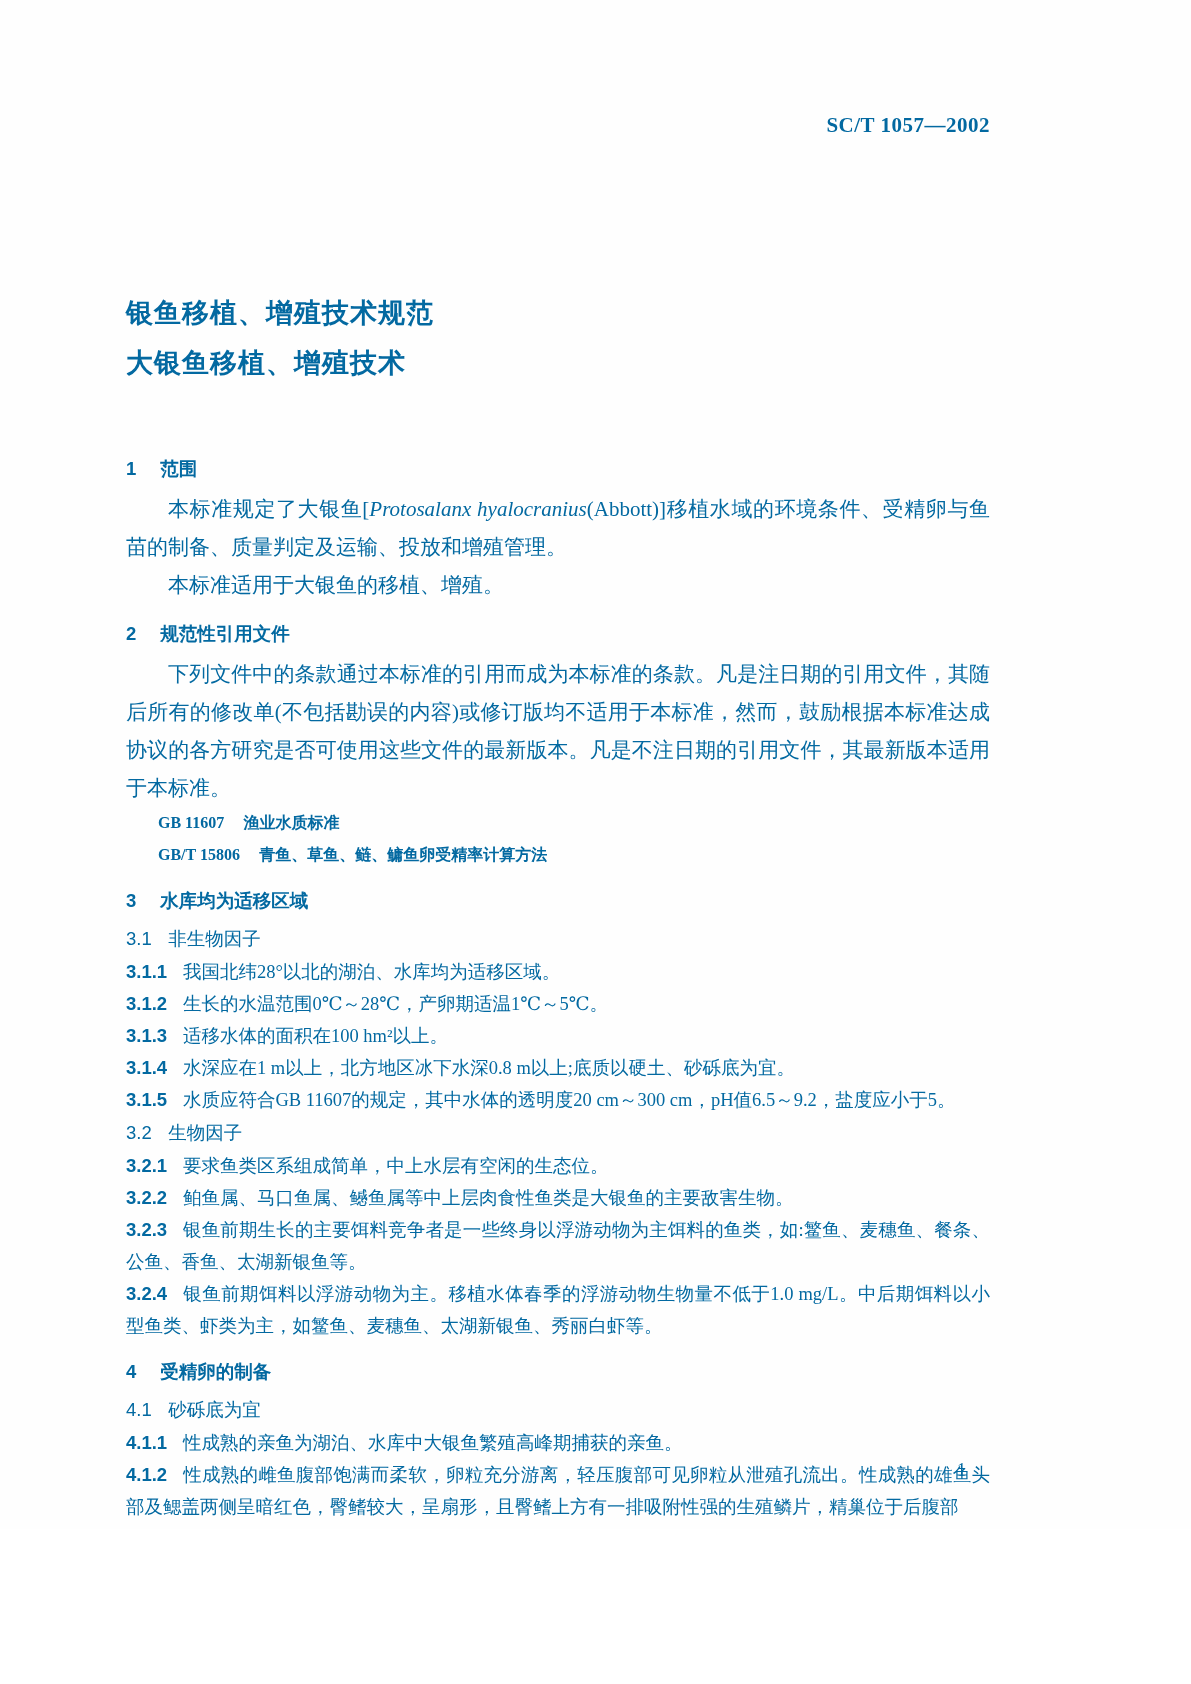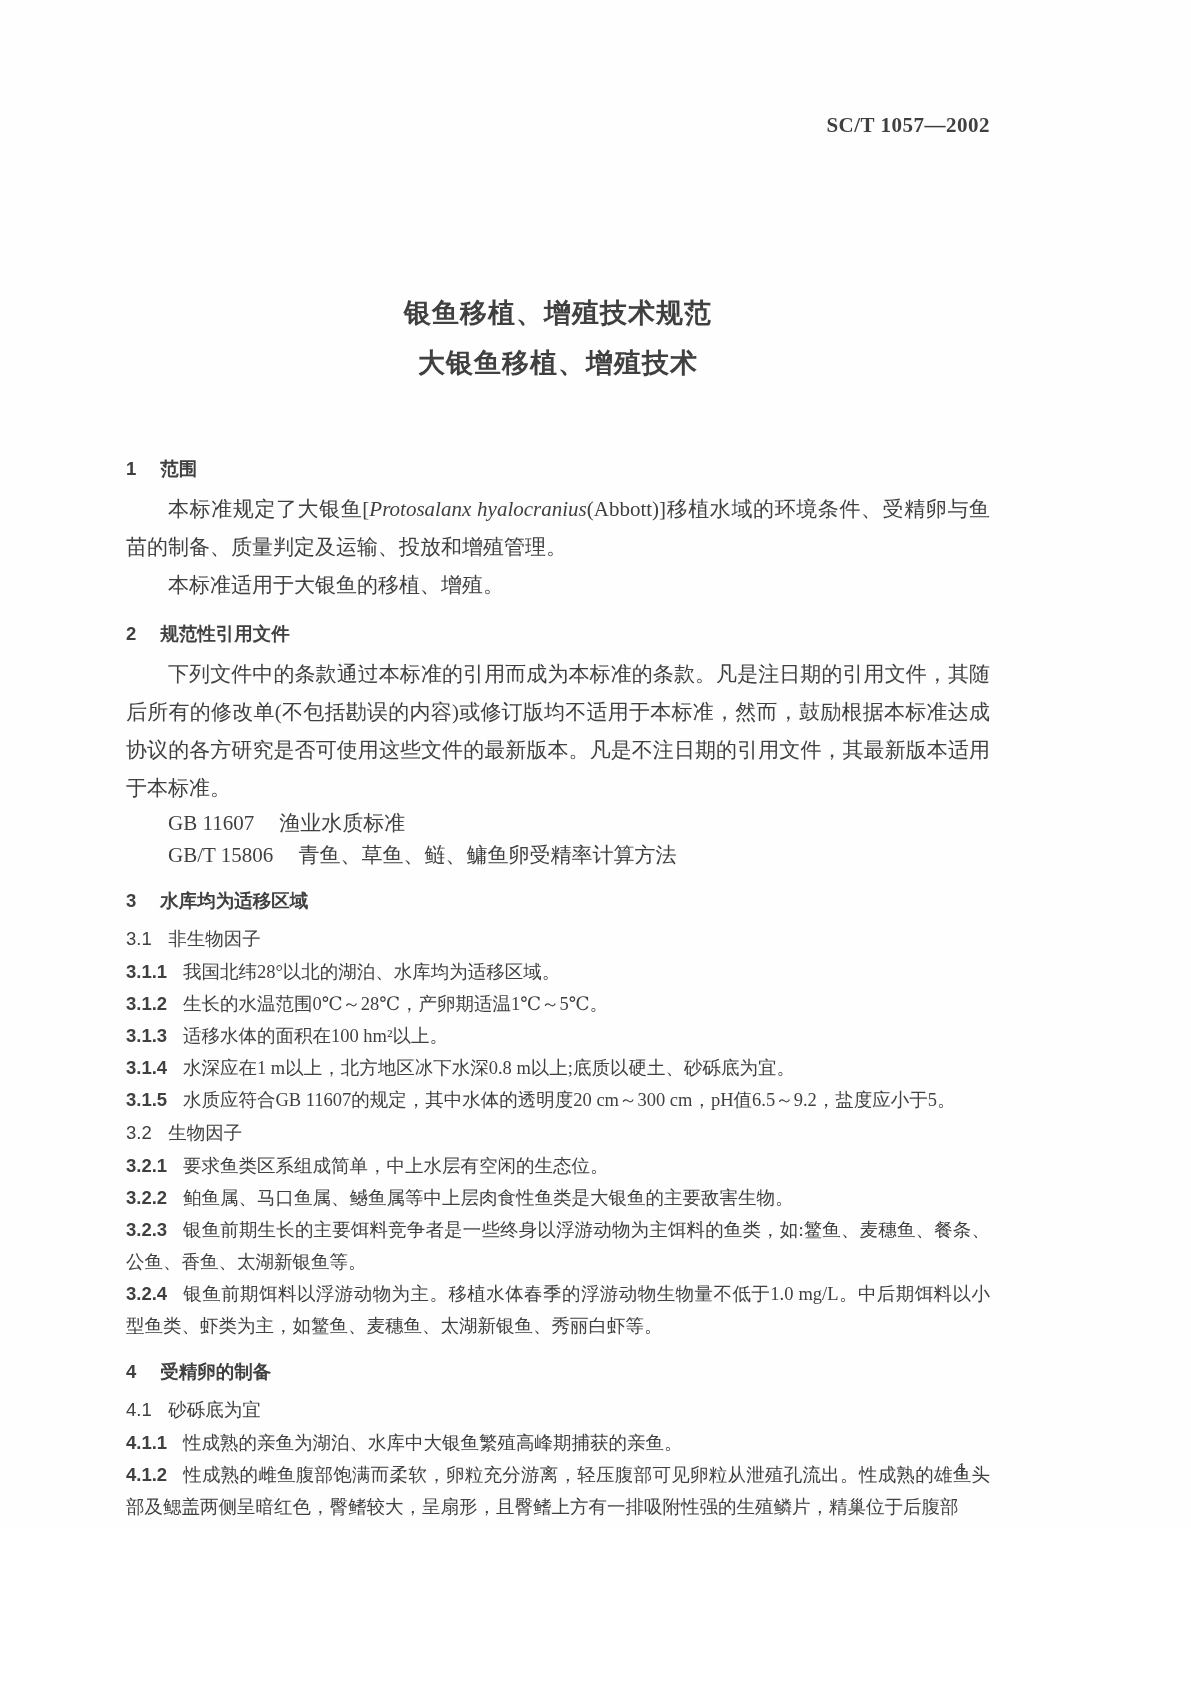--- a/index.html
+++ b/index.html
@@ -3,40 +3,39 @@
 <meta charset="utf-8">
 <style>
   * { margin: 0; padding: 0; box-sizing: border-box; }
   html, body { background: #ffffff; }
   .page {
     position: relative;
     width: 1191px;
     height: 1529px;
     background: #fefefe;
     font-family: "Liberation Serif", "DejaVu Serif", serif;
-    color: #404040;
+    color: #0369a1;
     overflow: hidden;
   }
   .content {
     position: absolute;
     left: 126px;
     top: 0;
     width: 864px;
   }
   .doc-code {
     margin-top: 112px;
     text-align: right;
     font-weight: 700;
     font-size: 21px;
     letter-spacing: 0.5px;
     line-height: 26px;
   }
   .title {
     margin-top: 150px;
-    text-align: center;
     font-family: Liberation Sans, sans-serif;
     font-weight: 700;
     font-size: 27px;
     letter-spacing: 1px;
     line-height: 50px;
   }
   .h1 {
     margin-top: 11px;
     margin-bottom: 2px;
     font-family: "Liberation Sans", "DejaVu Sans", sans-serif;
@@ -53,23 +52,24 @@
     line-height: 34px;
   }
   .h2 .num { margin-right: 0.9em; }
   .para {
     font-size: 21px;
     line-height: 38px;
     text-align: justify;
     text-indent: 2em;
   }
   .ref {
-    font-size: 21px;
+    font-size: 16px;
     line-height: 32px;
     text-indent: 2em;
+    font-weight: bold;
   }
   .ref .refcode { margin-right: 1.2em; }
   .clause {
     font-size: 18.5px;
     line-height: 32px;
     text-align: justify;
   }
   .clause .num {
     font-family: "Liberation Sans", "DejaVu Sans", sans-serif;
     font-weight: 700;

